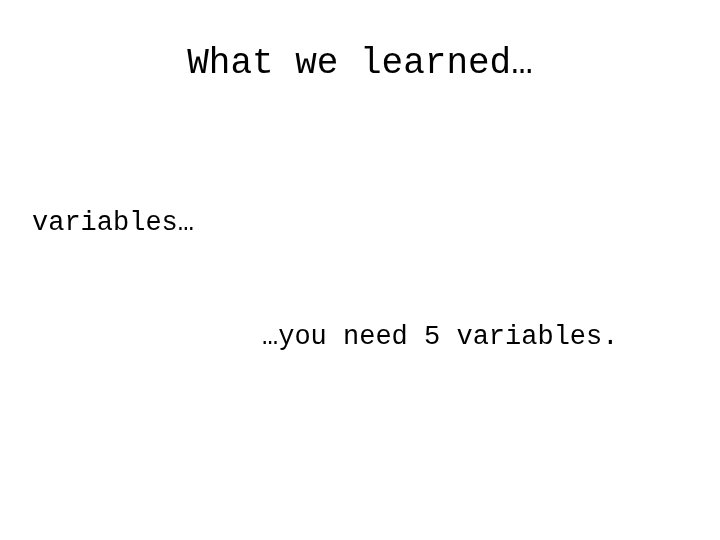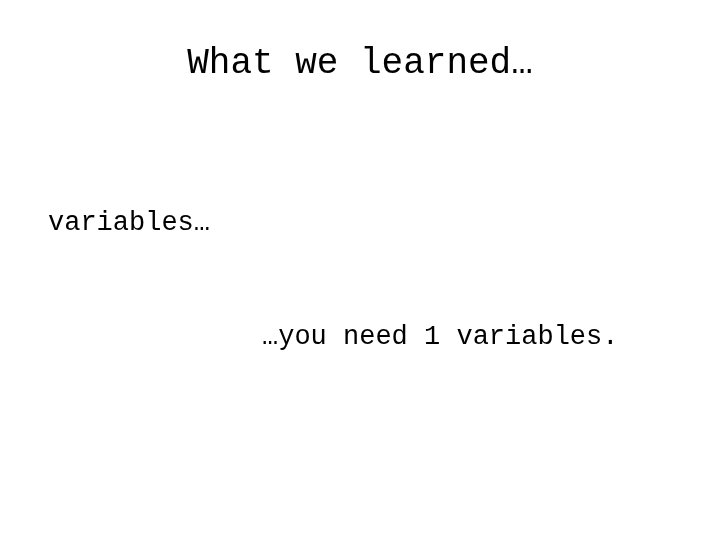--- a/index.html
+++ b/index.html
@@ -45,28 +45,28 @@
     line-height: 38px;
     font-weight: 400;
     color: #000000;
     white-space: pre;
   }
   .body-line {
     display: block;
     white-space: pre;
   }
   .line-1 { padding-left: 10px; }
-  .line-2 { padding-left: 48px; }
+  .line-2 { padding-left: 32px; }
   .line-3 { padding-left: 262px; }
 </style>
 </head>
 <body>
 
 <div id="slide">
 
   <div class="slide-title">What we learned…</div>
 
   <div class="body-block">
     <span class="body-line line-2">variables…</span>
-    <span class="body-line line-3">…you need 1 variables.</span>
+    <span class="body-line line-3">…you need 5 variables.</span>
   </div>
 
 </div>
 
 </body></html>

